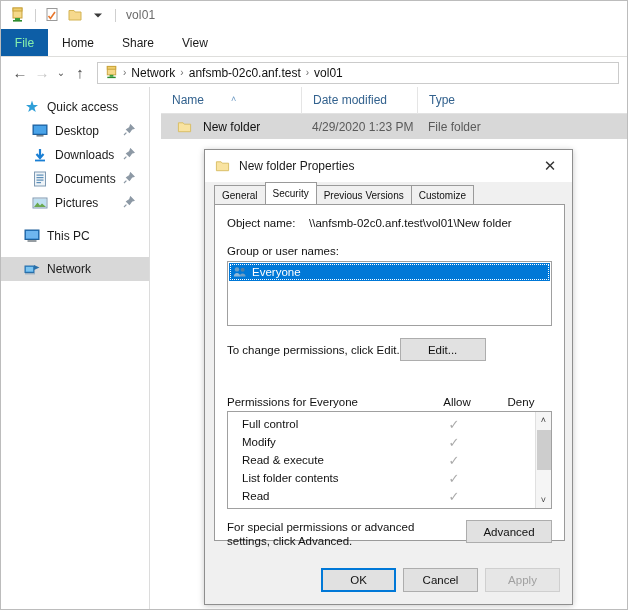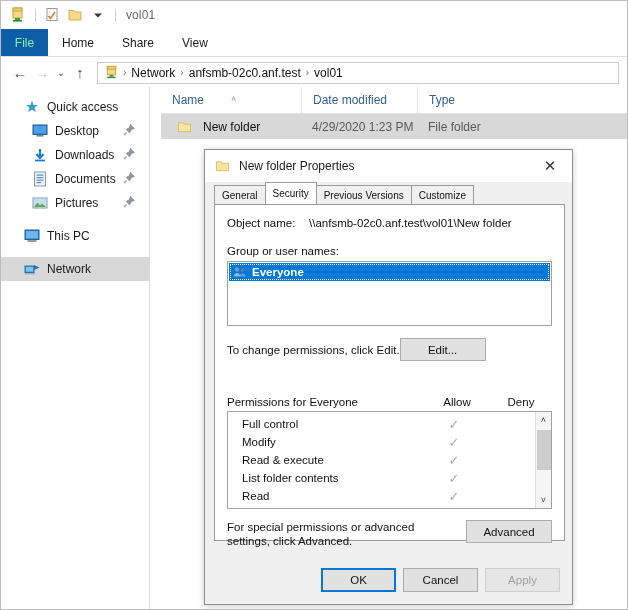--- a/index.html
+++ b/index.html
@@ -224,21 +224,20 @@
     border: 1px solid #a0a0a0;
     background: #ffffff;
     height: 65px;
     margin-top: 4px;
     padding: 1px;
   }
   .lb-row {
     height: 18px;
     display: flex; align-items: center;
     font-size: 11.5px;
-    font-weight: bold;
   }
   .lb-row.sel { background: #0078d7; color: #ffffff; outline: 1px dotted #ffffff; outline-offset: -2px; }
   .lb-ico { width: 18px; display:flex; align-items:center; justify-content:center; margin-left: 2px; margin-right: 3px;}
 
   .hintrow {
     display: flex; align-items: center; justify-content: flex-start;
     margin-top: 12px;
   }
   .btn {
     background: #e1e1e1;

